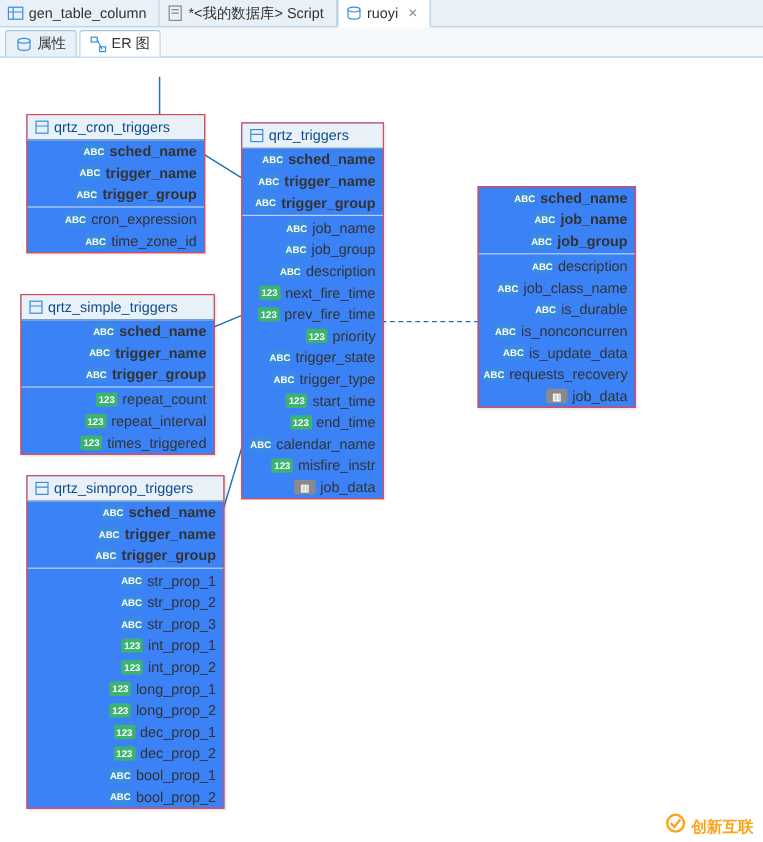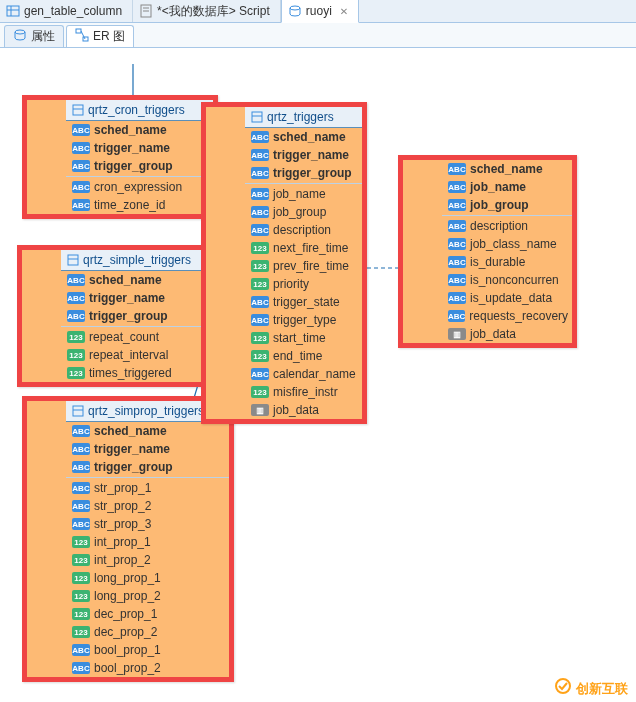--- a/index.html
+++ b/index.html
@@ -48,61 +48,61 @@
     display: flex;
     align-items: flex-end;
     background: #f5f9fc;
     border-bottom: 1px solid #a7c7e7;
     height: 24px;
     padding-left: 4px;
     gap: 2px;
   }
   .subtab {
     display: flex;
-    align-items: flex-start;
+    align-items: center;
     padding: 2px 8px;
     border: 1px solid #a7c7e7;
     border-bottom: none;
     background: #e8f0f8;
     gap: 4px;
     border-top-left-radius: 3px;
     border-top-right-radius: 3px;
   }
   .subtab.active {
     background: #fff;
   }
   .canvas {
     position: relative;
     width: 100%;
     height: 656px;
   }
   .entity {
     position: absolute;
-    border: 5px solid #ef4444;
-    background: #fdba74;
+    border: 1px solid #ef4444;
+    background: #3b82f6;
     box-shadow: 1px 1px 2px rgba(0,0,0,0.15);
-    padding-left: 39px;
   }
   .entity-header {
     display: flex;
     align-items: center;
     gap: 4px;
     padding: 3px 6px;
     border-bottom: 1px solid #5b8fb9;
     background: #e8f0f8;
     font-weight: normal;
     color: #104e8b;
   }
   .entity-rows { }
   .entity-row {
     display: flex;
     align-items: center;
     gap: 4px;
     padding: 2px 6px;
     white-space: nowrap;
+    justify-content: flex-end;
   }
   .entity-row.pk { font-weight: bold; }
   .sep { border-top: 1px solid #bcd2e6; margin: 1px 0; }
   .type-badge {
     display: inline-flex;
     align-items: center;
     justify-content: center;
     width: 18px;
     height: 12px;
     font-size: 8px;

